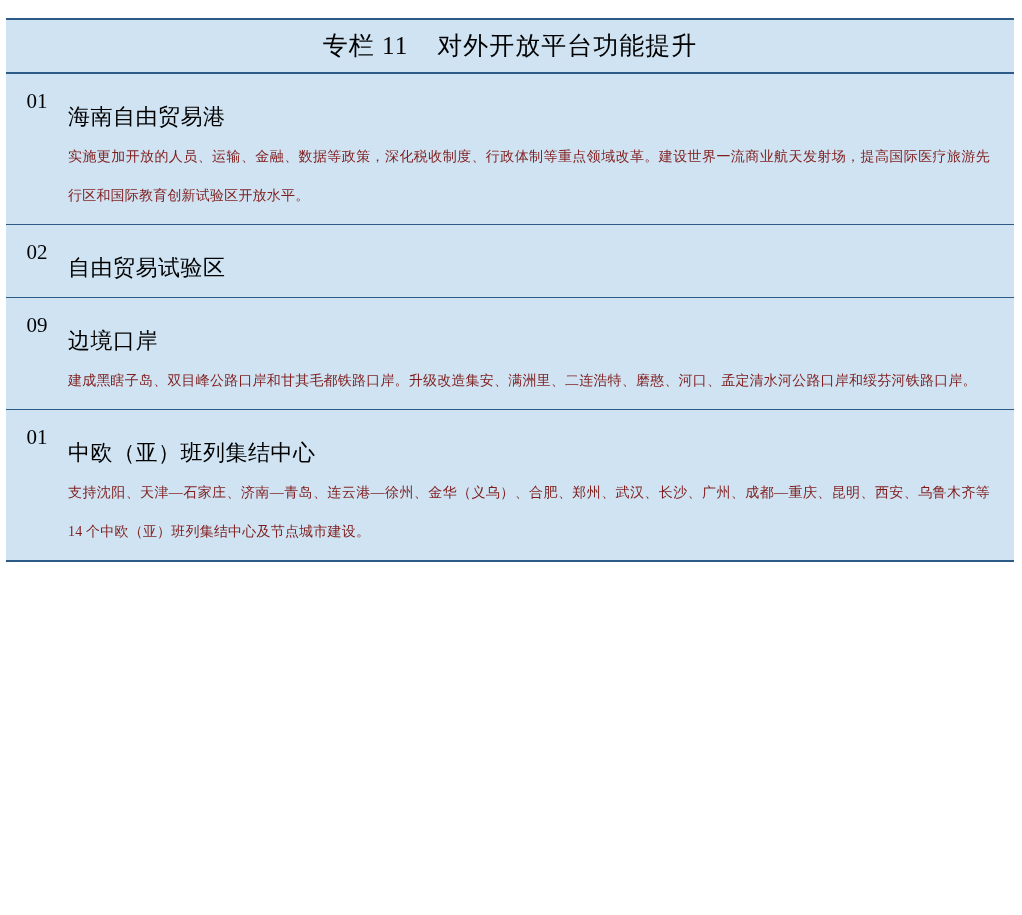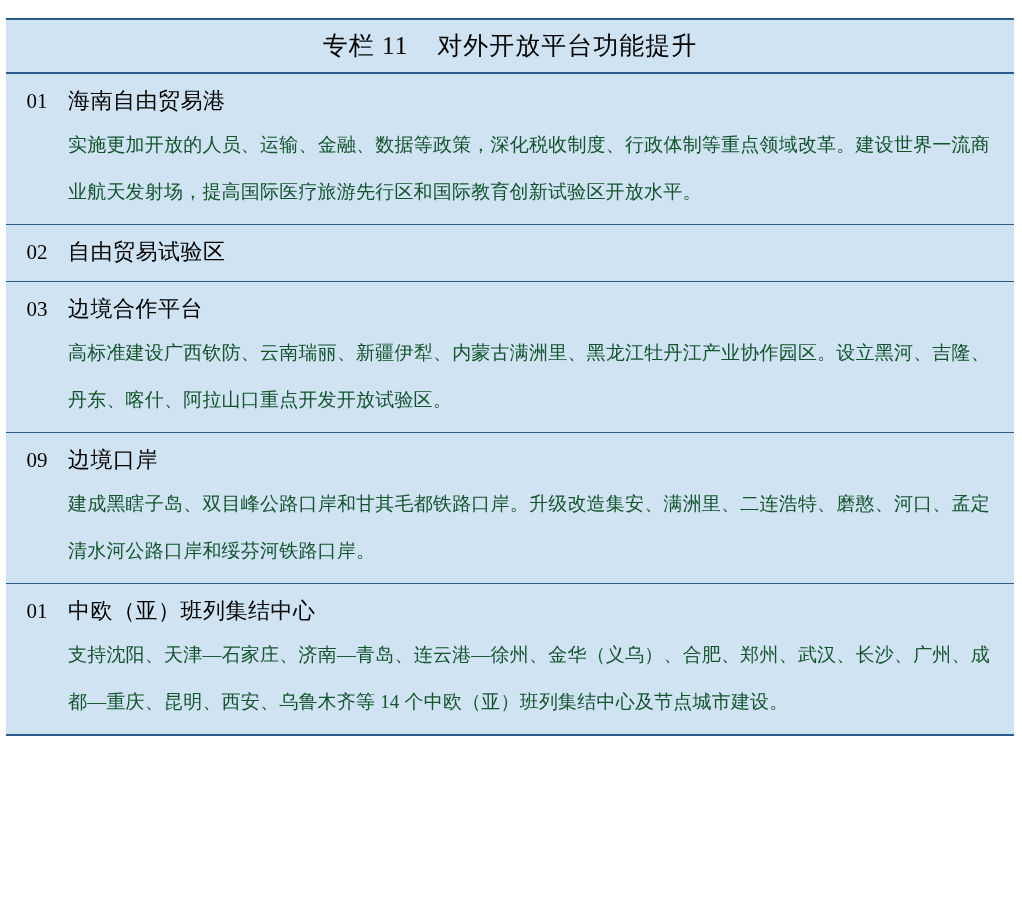--- a/index.html
+++ b/index.html
@@ -47,31 +47,32 @@
     width: 62px;
     flex: 0 0 62px;
     text-align: center;
     font-size: 21px;
     line-height: 40px;
     color: #000;
   }
   .row-body {
     flex: 1 1 auto;
     padding-right: 24px;
+    margin-top: 16px;
   }
   .row-heading {
     font-size: 22px;
     line-height: 40px;
     color: #000;
     letter-spacing: 0.5px;
   }
   .row-text {
-    font-size: 19px;
-    line-height: 47px;
-    color: #14532d;
+    font-size: 14px;
+    line-height: 39px;
+    color: #7f1d1d;
     text-align: justify;
     text-justify: inter-ideograph;
     letter-spacing: 0.2px;
   }
 </style>
 </head>
 <body>
 
 <div class="panel">
   <div class="panel-title">专栏 11    对外开放平台功能提升</div>
@@ -84,27 +85,20 @@
     </div>
   </div>
 
   <div class="row">
     <div class="row-num">02</div>
     <div class="row-body">
       <div class="row-heading">自由贸易试验区</div>
     </div>
   </div>
 
-  <div class="row">
-    <div class="row-num">03</div>
-    <div class="row-body">
-      <div class="row-heading">边境合作平台</div>
-      <div class="row-text">高标准建设广西钦防、云南瑞丽、新疆伊犁、内蒙古满洲里、黑龙江牡丹江产业协作园区。设立黑河、吉隆、丹东、喀什、阿拉山口重点开发开放试验区。</div>
-    </div>
-  </div>
 
   <div class="row">
     <div class="row-num">09</div>
     <div class="row-body">
       <div class="row-heading">边境口岸</div>
       <div class="row-text">建成黑瞎子岛、双目峰公路口岸和甘其毛都铁路口岸。升级改造集安、满洲里、二连浩特、磨憨、河口、孟定清水河公路口岸和绥芬河铁路口岸。</div>
     </div>
   </div>
 
   <div class="row">

